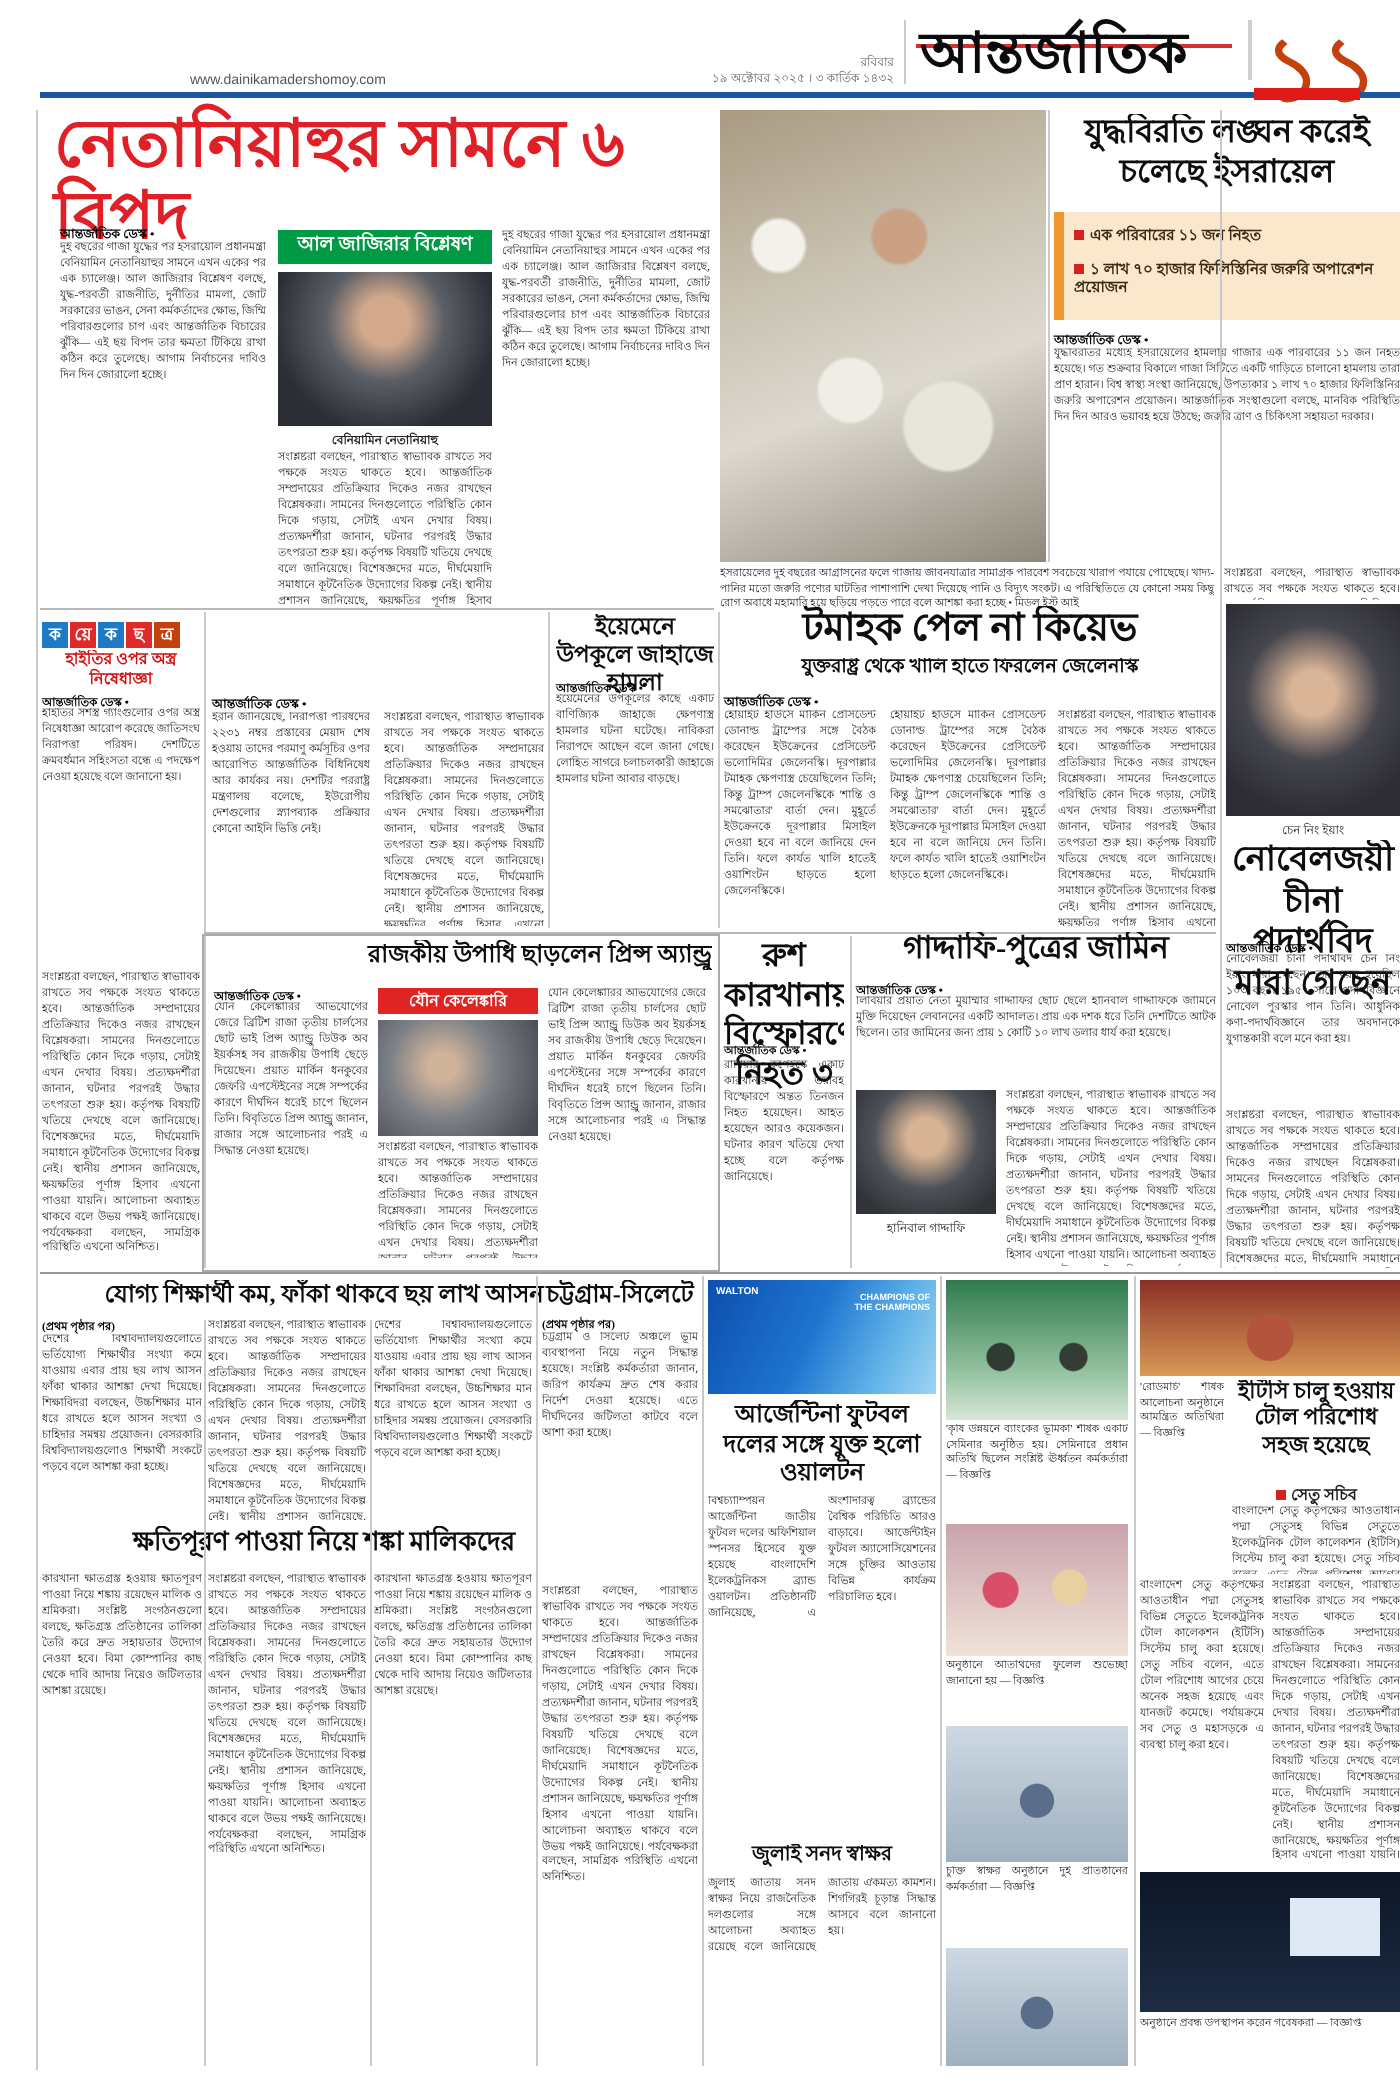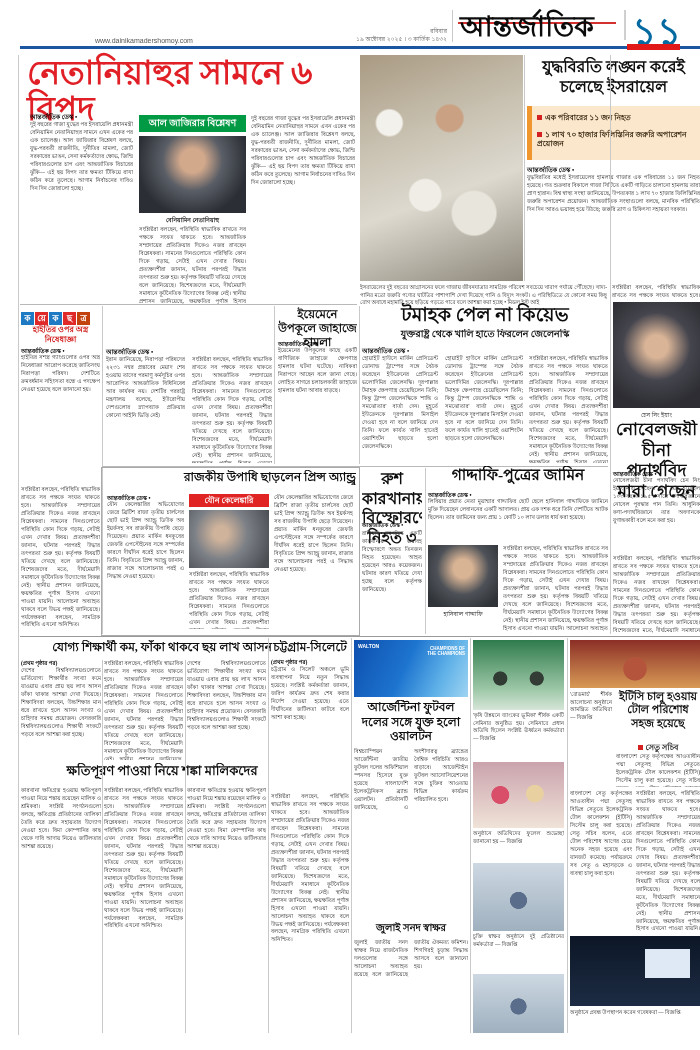--- a/index.html
+++ b/index.html
@@ -48,21 +48,21 @@
 
 <div class="page">
 
   <div class="abs mast" style="left:95px;top:37px;font-size:7px;color:#555;">www.dainikamadershomoy.com</div>
   <div class="abs mast" style="right:253px;top:26px;font-size:6px;color:#666;text-align:right;width:120px;">রবিবার</div>
   <div class="abs mast" style="right:253px;top:34px;font-size:6px;color:#666;text-align:right;width:170px;">১৯ অক্টোবর ২০২৫ । ৩ কার্তিক ১৪৩২</div>
   <div class="vr" style="left:452px;top:10px;height:32px;"></div>
   <div class="abs" style="left:458px;top:22px;width:158px;height:2px;background:#d43030;"></div>
   <div class="abs" style="left:460px;top:5px;width:156px;font-size:28px;font-weight:bold;color:#0b0b0b;font-family:'Liberation Serif',serif;">আন্তর্জাতিক</div>
   <div class="vr" style="left:624px;top:10px;height:30px;width:2px;background:#cfcfcf;"></div>
-  <div class="abs" style="left:632px;top:2px;font-size:38px;font-weight:bold;color:#0369a1;font-family:'Liberation Serif',serif;">১১</div>
+  <div class="abs" style="left:632px;top:2px;font-size:44px;font-weight:bold;color:#c2410c;font-family:'Liberation Serif',serif;">১১</div>
   <div class="abs" style="left:20px;top:46px;width:680px;height:3px;background:#1a57a0;"></div>
   <div class="abs" style="left:627px;top:44px;width:53px;height:6px;background:#e01818;"></div>
   <div class="vr" style="left:18px;top:55px;height:980px;"></div>
 
   <div class="abs" style="left:27px;top:56px;width:335px;font-size:33px;font-weight:bold;color:#e01f26;font-family:'Liberation Serif',serif;line-height:1.08;">নেতানিয়াহুর সামনে ৬ বিপদ</div>
   <div class="abs byline" style="left:30px;top:112px;">আন্তর্জাতিক ডেস্ক •</div>
   <div class="abs t" style="left:30px;top:121px;width:103px;height:183px;">দুই বছরের গাজা যুদ্ধের পর ইসরায়েলি প্রধানমন্ত্রী বেনিয়ামিন নেতানিয়াহুর সামনে এখন একের পর এক চ্যালেঞ্জ। আল জাজিরার বিশ্লেষণ বলছে, যুদ্ধ-পরবর্তী রাজনীতি, দুর্নীতির মামলা, জোট সরকারের ভাঙন, সেনা কর্মকর্তাদের ক্ষোভ, জিম্মি পরিবারগুলোর চাপ এবং আন্তর্জাতিক বিচারের ঝুঁকি— এই ছয় বিপদ তার ক্ষমতা টিকিয়ে রাখা কঠিন করে তুলেছে। আগাম নির্বাচনের দাবিও দিন দিন জোরালো হচ্ছে।</div>
   <div class="abs tagbox" style="left:139px;top:115px;width:107px;height:17px;font-size:9.5px;line-height:17px;">আল জাজিরার বিশ্লেষণ</div>
   <div class="ph ph-netanyahu" style="left:139px;top:136px;width:107px;height:77px;"></div>
   <div class="abs capc" style="left:139px;top:215px;width:107px;">বেনিয়ামিন নেতানিয়াহু</div>

